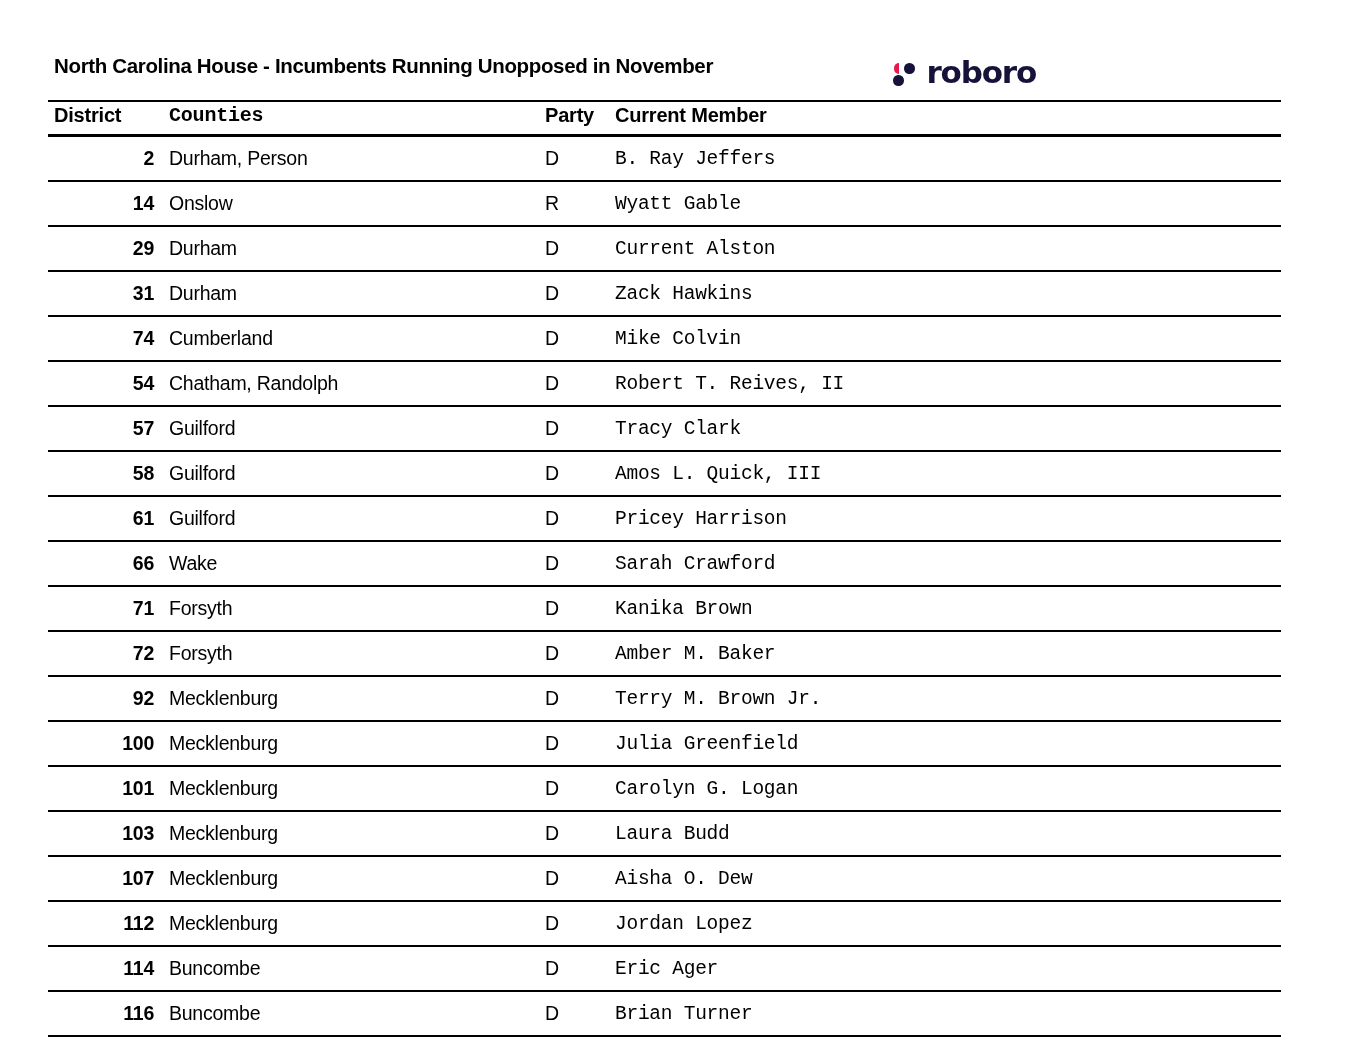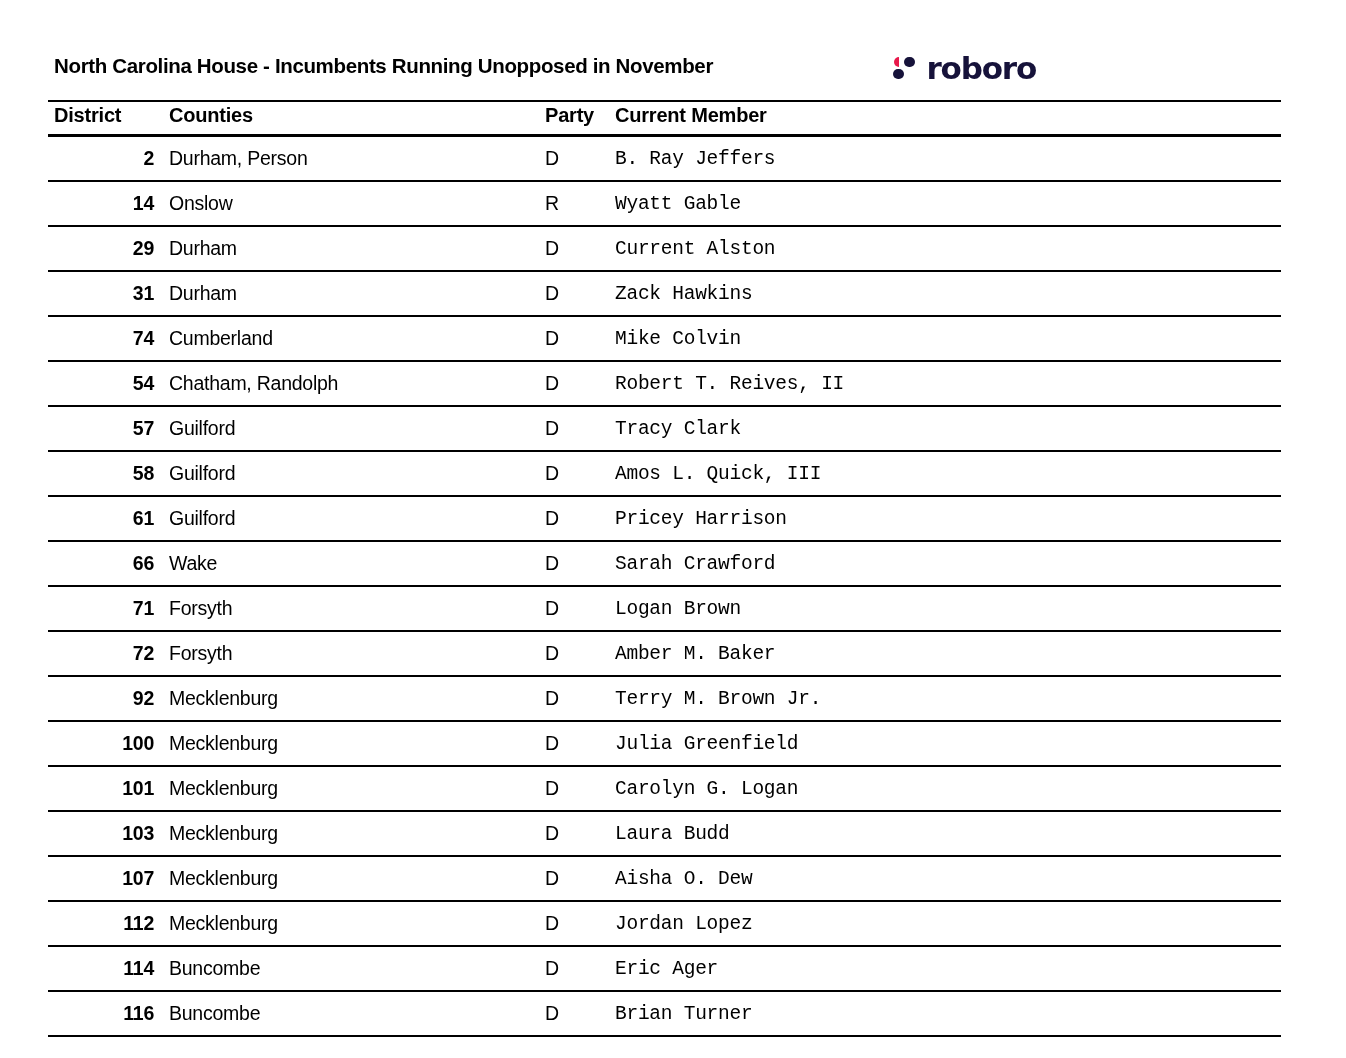--- a/index.html
+++ b/index.html
@@ -41,21 +41,21 @@
     line-height: 28px;
     white-space: nowrap;
   }
 
   
   .brand {
     position: absolute;
     right: 62px;
     top: -4px;
     display: flex;
-    align-items: center;
+    align-items: flex-end;
     gap: 9px;
     height: 40px;
   }
   .brand-mark {
     position: relative;
     width: 27px;
     height: 27px;
     flex: none;
   }
   .brand-mark .dot {
@@ -110,21 +110,21 @@
     font-weight: 700;
     text-align: left;
     padding: 2px 0 7px 0;
     letter-spacing: -0.2px;
     border-top: 2.6px solid #000;
     border-bottom: 3.2px solid #000;
     vertical-align: bottom;
     white-space: nowrap;
   }
   thead th.h-district { padding-left: 6px; margin-top: 7px; }
-  thead th.h-counties { padding-left: 9px; }
+  thead th.h-counties { padding-left: 9px; font-family: Liberation Mono, monospace; }
   thead th.h-party    { padding-left: 2px; }
   thead th.h-member   { padding-left: 4px; }
 
   tbody td {
     font-size: 19.5px;
     font-weight: 400;
     border-bottom: 2.4px solid #000;
     height: 43px;
     padding: 0;
     vertical-align: middle;
@@ -232,21 +232,21 @@
           <tr>
             <td class="d-district">66</td>
             <td class="d-counties">Wake</td>
             <td class="d-party">D</td>
             <td class="d-member">Sarah Crawford</td>
           </tr>
           <tr>
             <td class="d-district">71</td>
             <td class="d-counties">Forsyth</td>
             <td class="d-party">D</td>
-            <td class="d-member">Logan Brown</td>
+            <td class="d-member">Kanika Brown</td>
           </tr>
           <tr>
             <td class="d-district">72</td>
             <td class="d-counties">Forsyth</td>
             <td class="d-party">D</td>
             <td class="d-member">Amber M. Baker</td>
           </tr>
           <tr>
             <td class="d-district">92</td>
             <td class="d-counties">Mecklenburg</td>

